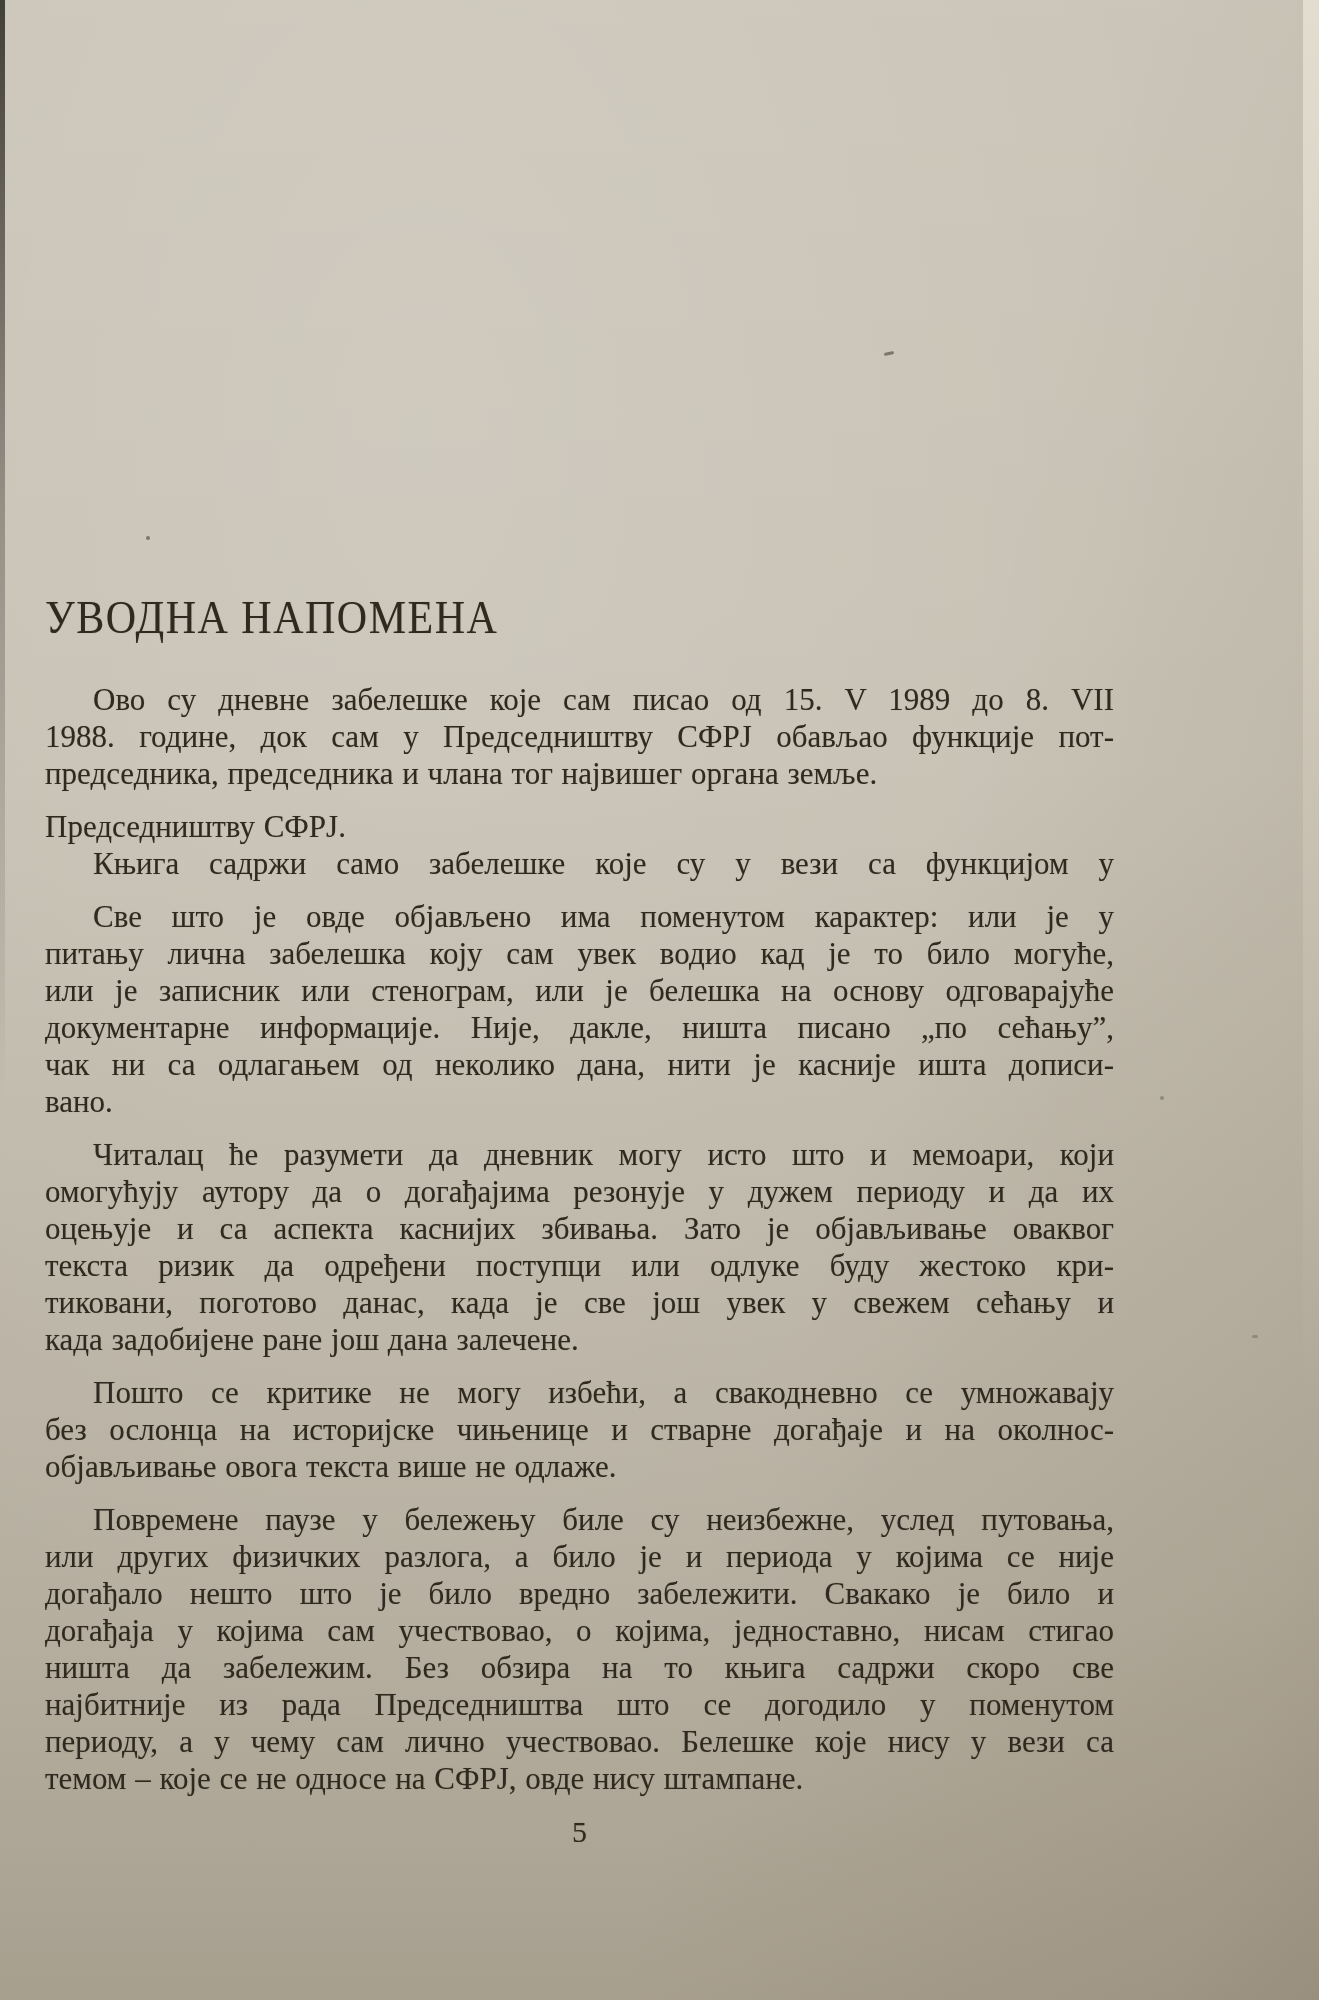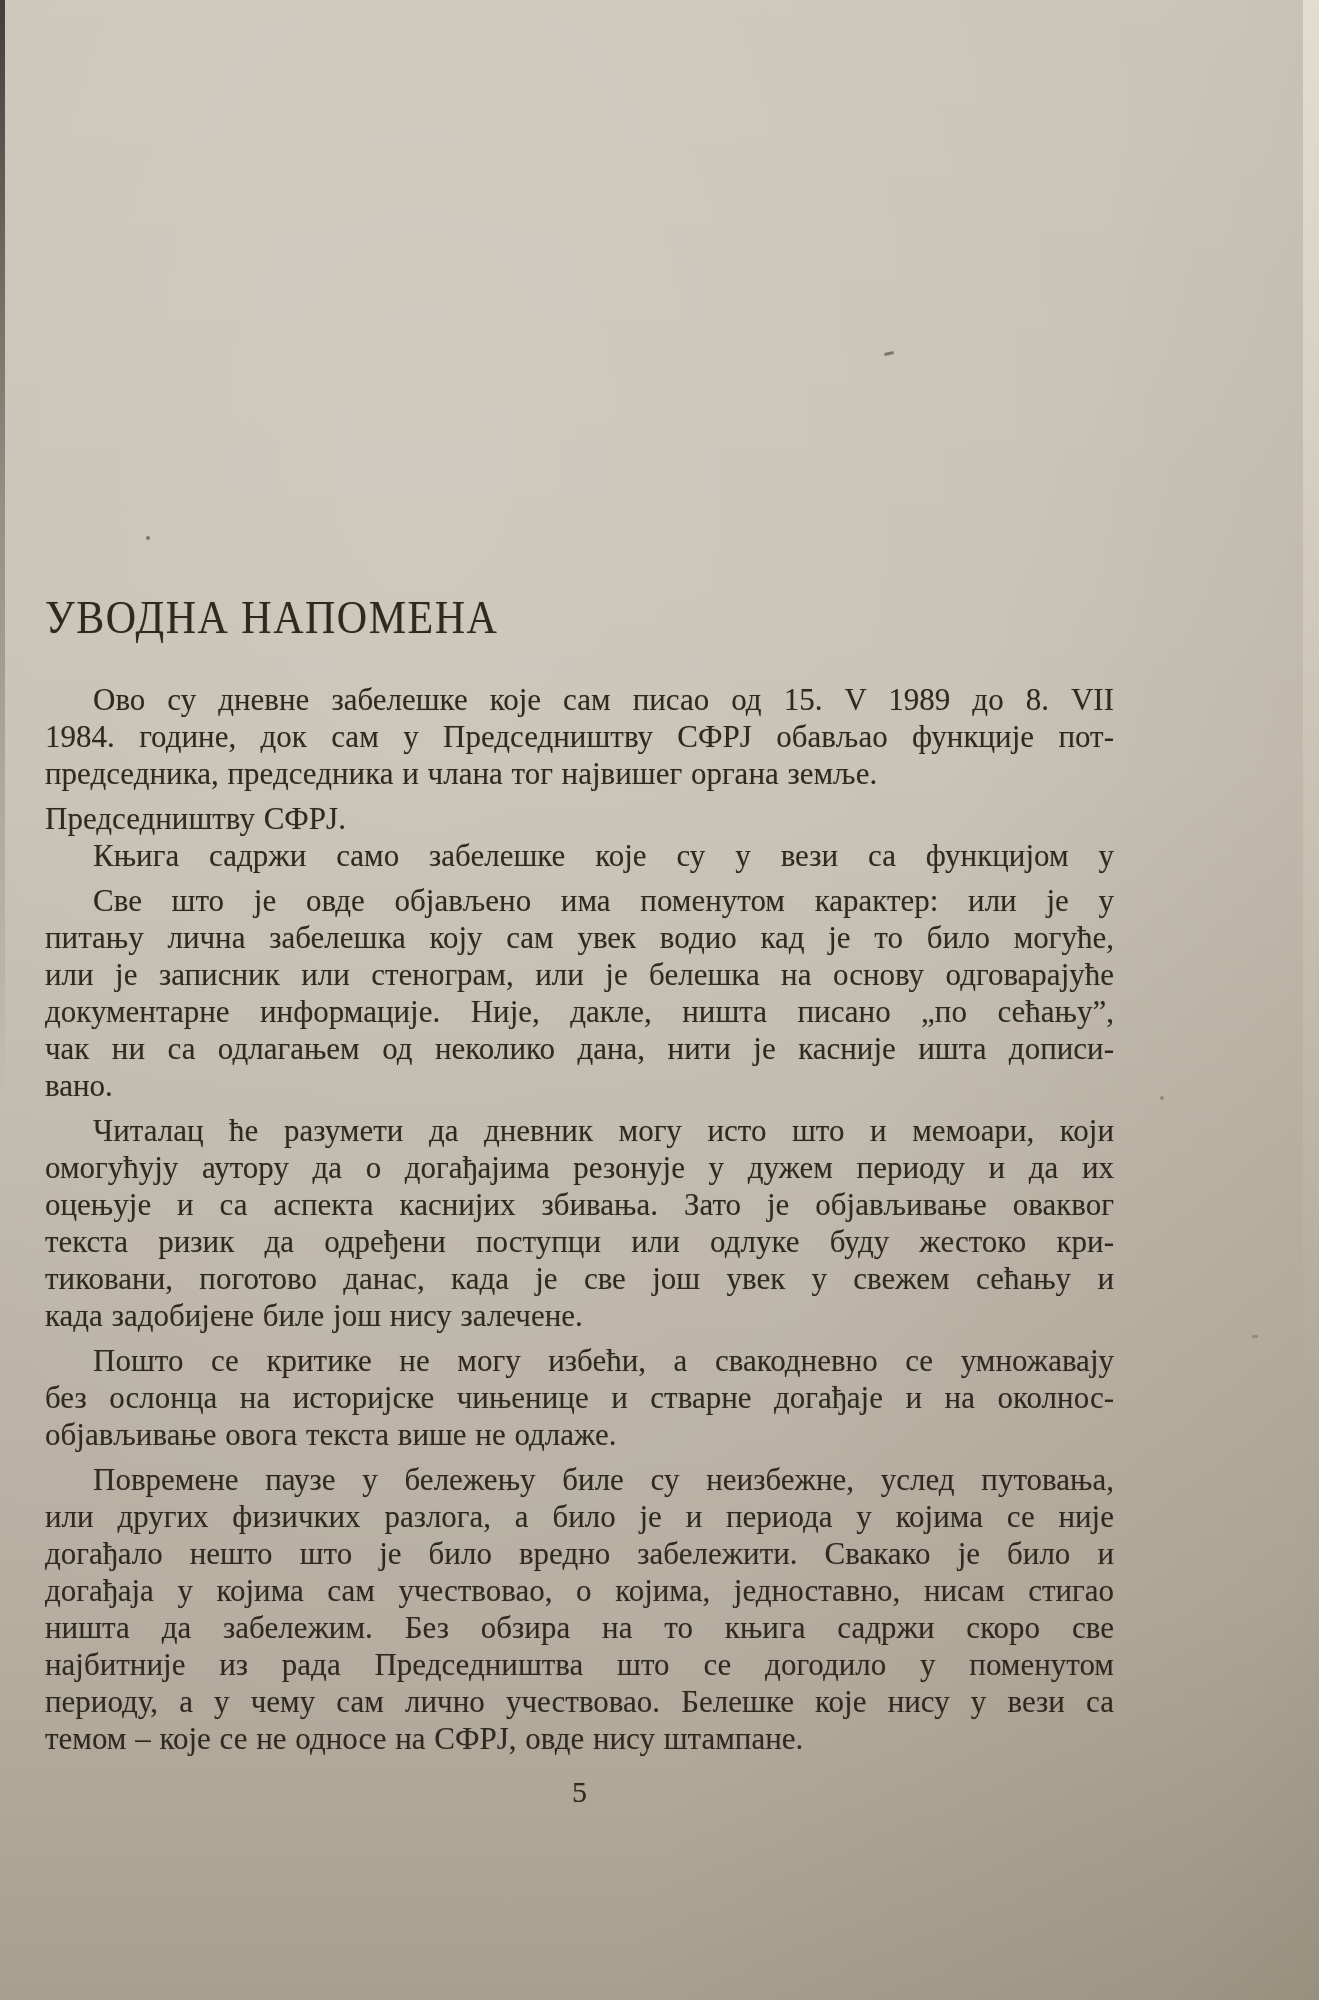--- a/index.html
+++ b/index.html
@@ -60,21 +60,21 @@
   .doc-title {
     margin: 597px 0 0 0;
     font-size: 42px;
     line-height: 46px;
     font-weight: 400;
     letter-spacing: 1.5px;
     transform: scaleY(1.08);
     transform-origin: left bottom;
   }
   .body-text { margin-top: 38px; }
-  .paragraph { margin: 8px 0 5px 0; }
+  .paragraph { margin: 16px 0 5px 0; }
   .line {
     font-size: 31px;
     line-height: 37px;
     text-align: justify;
     text-align-last: justify;
     word-spacing: 1px;
   }
   .line.first { text-indent: 48px; }
   .line.last { text-align-last: left; }
   .page-number {
@@ -96,21 +96,21 @@
 <div class="speck s4"></div>
 
 <div class="text-column">
 
   <h1 class="doc-title">УВОДНА НАПОМЕНА</h1>
 
   <div class="body-text">
 
     <div class="paragraph">
       <div class="line first">Ово су дневне забелешке које сам писао од 15. V 1989 до 8. VII</div>
-      <div class="line">1984. године, док сам у Председништву СФРЈ обављао функције пот-</div>
+      <div class="line">1988. године, док сам у Председништву СФРЈ обављао функције пот-</div>
       <div class="line last">председника, председника и члана тог највишег органа земље.</div>
     </div>
 
     <div class="paragraph">
       <div class="line last">Председништву СФРЈ.</div>
       <div class="line first">Књига садржи само забелешке које су у вези са функцијом у</div>
     </div>
 
     <div class="paragraph">
       <div class="line first">Све што је овде објављено има поменутом карактер: или је у</div>
@@ -120,21 +120,21 @@
       <div class="line">чак ни са одлагањем од неколико дана, нити је касније ишта дописи-</div>
       <div class="line last">вано.</div>
     </div>
 
     <div class="paragraph">
       <div class="line first">Читалац ће разумети да дневник могу исто што и мемоари, који</div>
       <div class="line">омогућују аутору да о догађајима резонује у дужем периоду и да их</div>
       <div class="line">оцењује и са аспекта каснијих збивања. Зато је објављивање оваквог</div>
       <div class="line">текста ризик да одређени поступци или одлуке буду жестоко кри-</div>
       <div class="line">тиковани, поготово данас, када је све још увек у свежем сећању и</div>
-      <div class="line last">када задобијене биле још нису залечене.</div>
+      <div class="line last">када задобијене ране још дана залечене.</div>
     </div>
 
     <div class="paragraph">
       <div class="line first">Пошто се критике не могу избећи, а свакодневно се умножавају</div>
       <div class="line">без ослонца на историјске чињенице и стварне догађаје и на околнос-</div>
       <div class="line last">објављивање овога текста више не одлаже.</div>
     </div>
 
     <div class="paragraph">
       <div class="line first">Повремене паузе у бележењу биле су неизбежне, услед путовања,</div>

